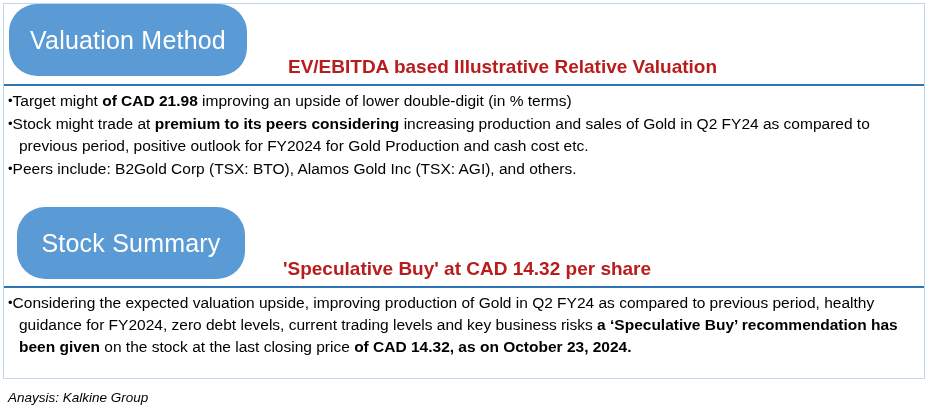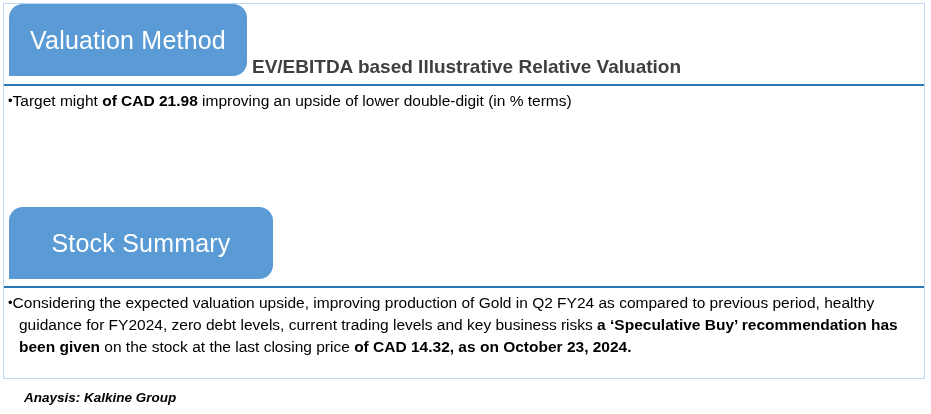--- a/index.html
+++ b/index.html
@@ -48,30 +48,32 @@
     box-sizing: border-box;
     display: flex;
     align-items: center;
     justify-content: center;
     color: #FFFFFF;
     font-size: 25px;
     font-weight: 400;
     letter-spacing: 0.2px;
     padding: 0 14px;
     white-space: nowrap;
+    border-radius: 28px;
   }
   .pill.valuation { width: 238px; height: 72px; }
-  .pill.summary   { width: 264px; height: 72px; top: 0px; }
+  .pill.summary   { width: 228px; height: 72px; top: 0px; margin-left: 8px; }
 
   .head-title {
     position: absolute;
-    color: #404040;
+    color: #b91c1c;
     font-size: 19px;
     font-weight: bold;
     white-space: nowrap;
+    margin-left: 36px;
   }
   .head-title.valuation { left: 248px; bottom: 8px; }
   .head-title.summary   { left: 243px; bottom: 8px; }
 
   .head-rule {
     position: absolute;
     left: 0;
     right: 0;
     bottom: 0;
     height: 2px;
@@ -101,48 +103,51 @@
     vertical-align: 1px;
   }
   .bullet-line b { font-weight: bold; }
 
   
   .panel-gap { height: 17px; background: #ffffff; }
 
   
   .footer-note {
     position: absolute;
-    left: 24px;
+    left: 8px;
     top: 390px;
     font-size: 13.5px;
     font-style: italic;
-    font-weight: bold;
+    font-weight: normal;
     color: #000000;
     white-space: nowrap;
   }
 </style>
 </head>
 <body>
 
 <div class="report-frame">
 
   <div class="section-head first">
     <div class="pill valuation">Valuation Method</div>
     <div class="head-title valuation">EV/EBITDA based Illustrative Relative Valuation</div>
     <div class="head-rule"></div>
   </div>
 
   <div class="body-block first">
       <p class="bullet-line"><span class="dot">•</span><span>Target might </span><b>of CAD 21.98</b><span> improving an upside of lower double-digit (in % terms)</span></p>
+      <p class="bullet-line"><span class="dot">•</span><span>Stock might trade at </span><b>premium to its peers considering</b><span> increasing production and sales of Gold in Q2 FY24 as compared to previous period, positive outlook for FY2024 for Gold Production and cash cost etc.</span></p>
+      <p class="bullet-line"><span class="dot">•</span><span>Peers include:  B2Gold Corp (TSX: BTO), Alamos Gold Inc (TSX: AGI), and others.</span></p>
     </div>
 
   <div class="panel-gap"></div>
 
   <div class="section-head second">
     <div class="pill summary">Stock Summary</div>
+    <div class="head-title summary">'Speculative Buy' at CAD 14.32 per share</div>
     <div class="head-rule"></div>
   </div>
 
   <div class="body-block second">
       <p class="bullet-line"><span class="dot">•</span><span>Considering the expected valuation upside, improving production of Gold in Q2 FY24 as compared to previous period, healthy guidance for FY2024, zero debt levels, current trading levels and key business risks </span><b>a ‘Speculative Buy’ recommendation has been given</b><span> on the stock at the last closing price </span><b>of CAD 14.32, as on October 23, 2024.</b></p>
     </div>
 
 </div>
 
 <div class="footer-note">Anaysis: Kalkine Group</div>

